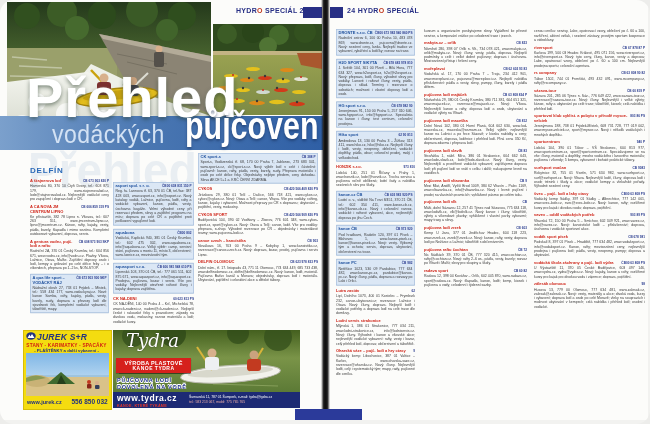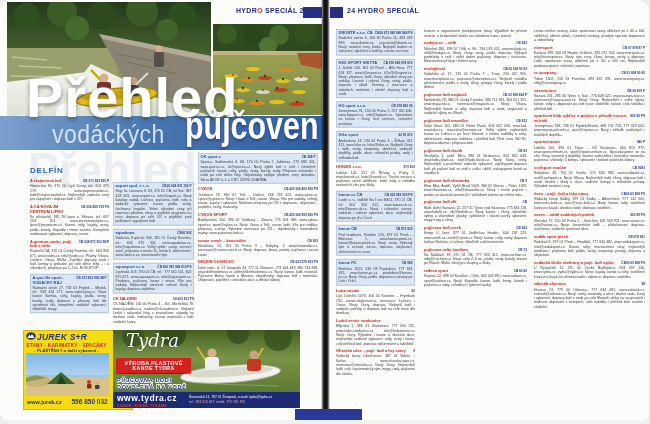--- a/index.html
+++ b/index.html
@@ -23,21 +23,21 @@
   .col{position:absolute;overflow:hidden;z-index:2;}
   .col-inner{width:200%;transform:scale(.5);transform-origin:0 0;line-height:1.22;color:#3b3b3b;text-align:justify;}
   .entry{margin-bottom:7px;overflow:hidden;}
   .boxed{background:#dbe7f5;border:1px solid #6d92c2;padding:3px 4px;border-radius:1px;}
   .trow{font-weight:bold;font-size:8px;line-height:1.12;margin-bottom:1.5px;text-align:left;}
   .ecode{float:right;font-size:6.3px;color:#2a3c8f;margin-left:4px;font-weight:bold;white-space:nowrap;}
   .etitle.tred{color:#cf2418;}
   .etitle.tblue{color:#1d4f9c;}
   .ebody{font-size:7px;}
   
-  #ad-jurek{left:23px;top:330px;width:87px;height:78px;background:#f4dc10;border:1px solid #d8be06;z-index:3;overflow:hidden;padding-left:21px;}
+  #ad-jurek{left:23px;top:330px;width:87px;height:78px;background:#f4dc10;border:1px solid #d8be06;z-index:3;overflow:hidden;}
   #ad-tydra{left:113px;top:330px;width:187px;height:78px;background:#d946ef;z-index:3;overflow:hidden;}
   .ad-inner{position:absolute;left:0;top:0;width:200%;height:200%;transform:scale(.5);transform-origin:0 0;}
   .jurek-name{left:26px;top:2px;font-size:17px;font-weight:bold;font-style:italic;color:#23337f;letter-spacing:.5px;}
   .jurek-line1{left:0;top:22px;width:170px;text-align:center;font-size:9.5px;font-weight:bold;color:#d32011;letter-spacing:.4px;}
   .jurek-line2{left:0;top:33px;width:170px;text-align:center;font-size:8.5px;font-weight:bold;color:#23337f;}
   .jurek-web{left:6px;top:135px;font-size:11px;font-weight:bold;color:#23337f;}
   .jurek-phone{left:95px;top:133px;font-size:13px;font-weight:bold;color:#23337f;}
   .tydra-logo{left:26px;top:0px;font-size:36px;font-style:italic;color:#fff;font-family:"DejaVu Serif",serif;
     text-shadow:0 1px 3px rgba(0,0,0,.6);z-index:2;}
   .tydra-box{left:6px;top:56px;width:150px;height:30px;background:#d6201c;color:#fff;text-align:center;z-index:2;

